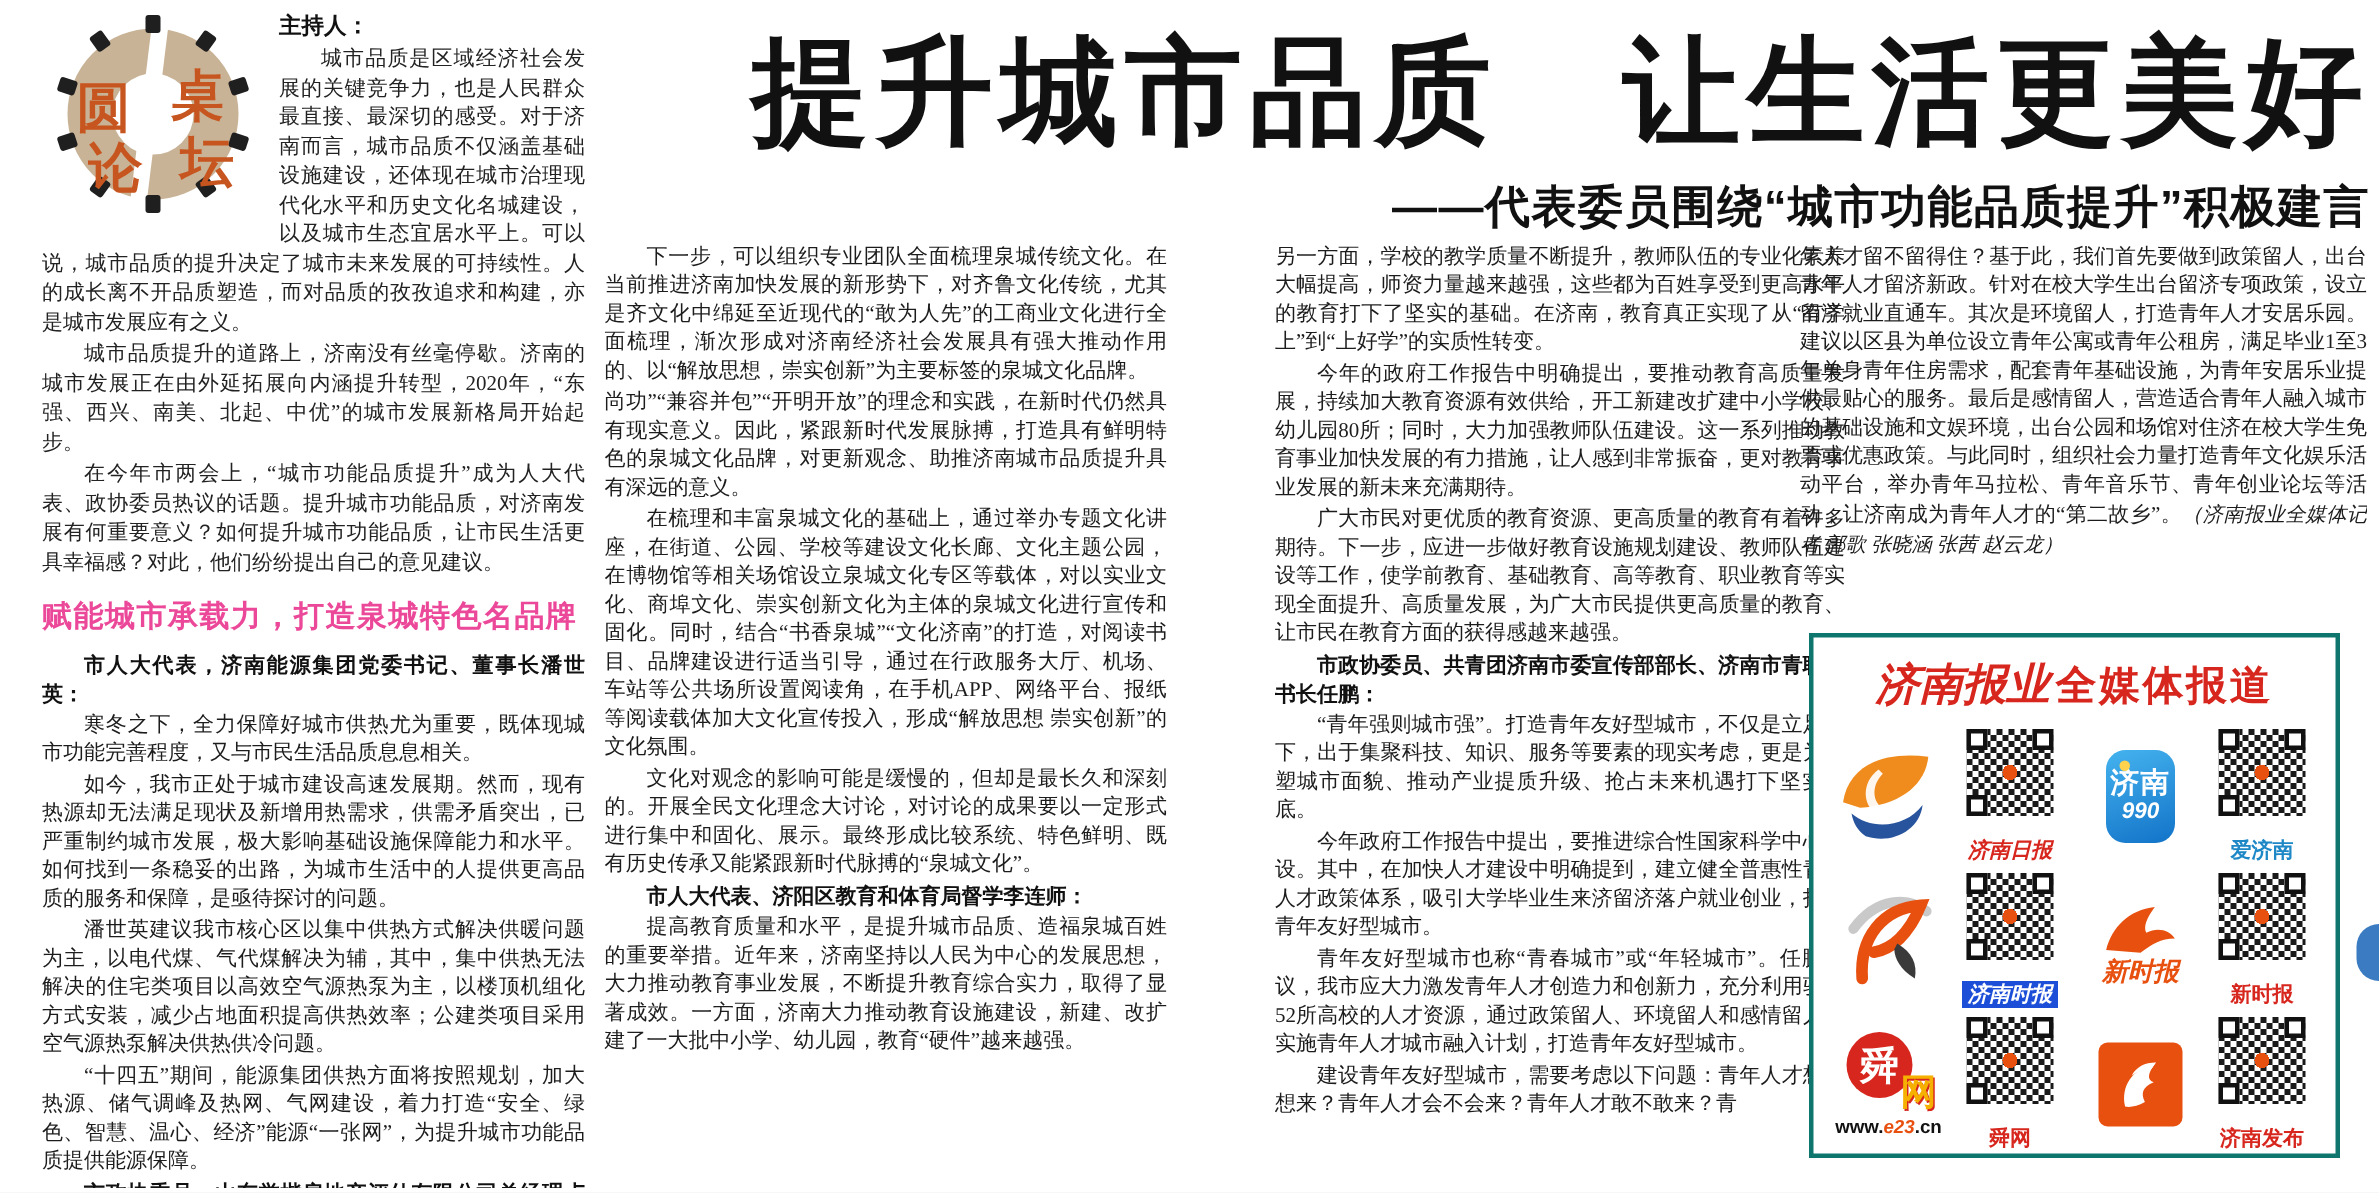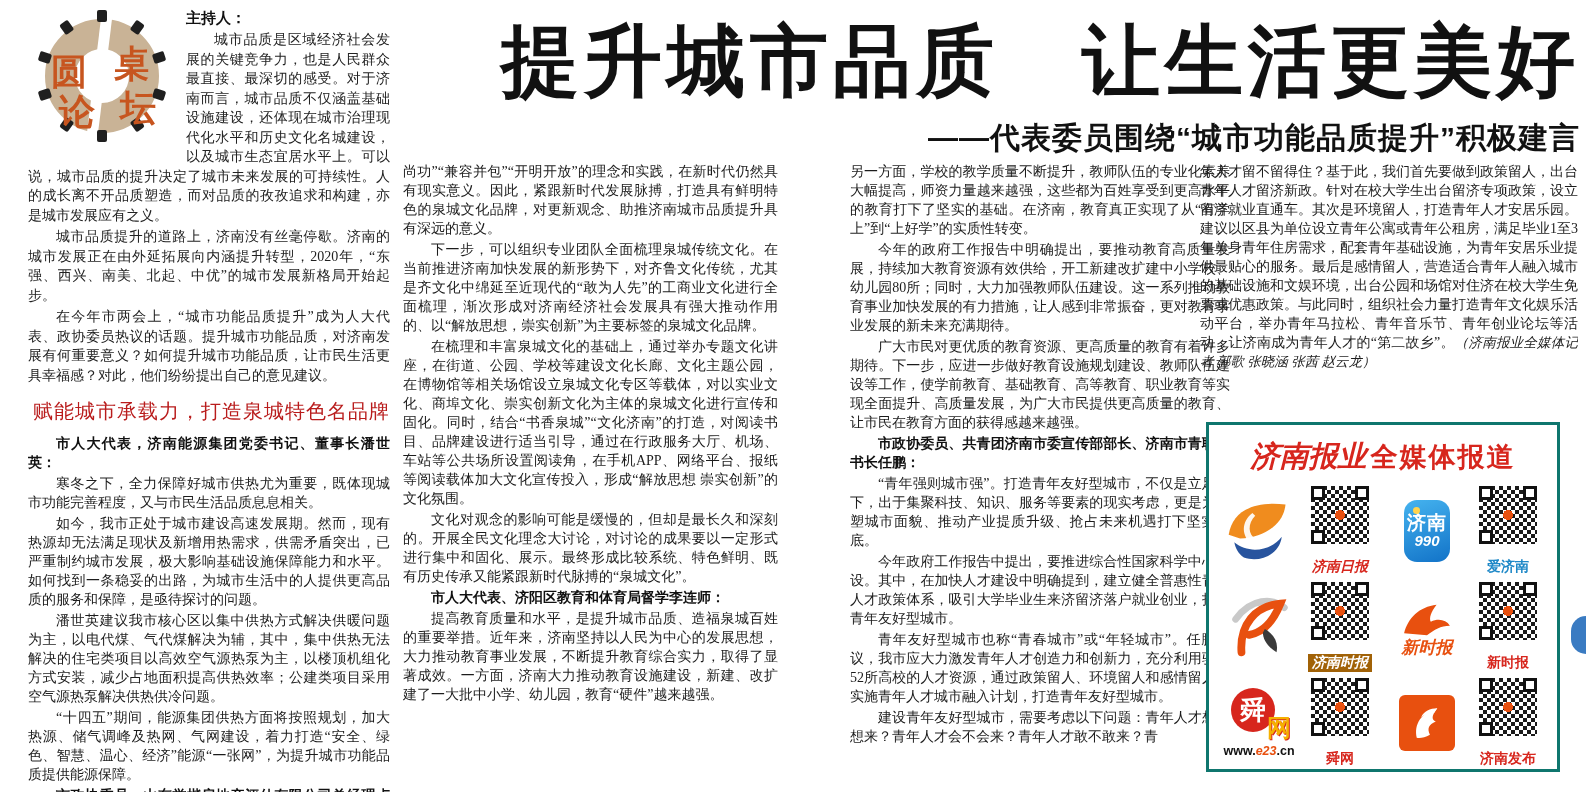--- a/index.html
+++ b/index.html
@@ -11,23 +11,23 @@
   #headline-area{left:415px;top:2px;width:1165px;height:158px;text-align:right;}
   #colB{left:403px;top:162px;width:375px;height:631px;overflow:hidden;}
   #colC{left:850px;top:162px;width:380px;height:631px;overflow:hidden;}
   #colD{left:1200px;top:162px;width:378px;height:258px;overflow:hidden;}
   .bodytext{font-size:14px;line-height:19px;text-align:justify;}
   
   .blk{margin:0 0 2px 0;}
   .blk.p{text-indent:2em;}
   .blk.cont{text-indent:0;}
   .blk.speaker{font-family:"Liberation Sans","DejaVu Sans",sans-serif;font-weight:bold;text-indent:2em;color:#111;}
-  .blk.heading{font-family:"Liberation Sans","DejaVu Sans",sans-serif;font-weight:normal;
-               font-size:21px;line-height:26px;text-align:right;text-indent:0;
-               margin:15px 0 12px 0;letter-spacing:1px;color:#b91c1c;}
+  .blk.heading{font-family:"Liberation Sans","DejaVu Sans",sans-serif;font-weight:bold;
+               font-size:21px;line-height:26px;text-align:left;text-indent:0;
+               margin:15px 0 12px 0;letter-spacing:1px;color:#ec4899;}
   #col1 .blk.heading{font-size:20px;margin:13px 0 10px 0;}
   .byline{font-style:italic;font-size:13.5px;}
   
   #roundtable-logo{float:left;width:148px;height:140px;margin:2px 10px 4px 0;}
   .intro{font-size:14px;line-height:19.5px;text-align:justify;color:#222;}
   .host{font-family:"Liberation Sans","DejaVu Sans",sans-serif;font-weight:bold;font-size:15px;
         margin:2px 0 3px 0;color:#111;}
   
   #main-headline{font-size:78px;font-weight:bold;letter-spacing:5px;line-height:104px;
                  margin-top:8px;color:#111;font-family:"Liberation Serif","DejaVu Serif",serif;}
@@ -48,21 +48,21 @@
   .qr{position:relative;width:58px;height:58px;
       background:radial-gradient(circle at 50% 50%, #e8500f 0 5px, rgba(0,0,0,0) 5px),
                  repeating-conic-gradient(#1a1a1a 0% 25%, #fff 0% 50%);
       background-size:100% 100%,8px 8px;}
   .qr::before,.qr::after,.qr i{content:"";position:absolute;width:14px;height:14px;background:#fff;
       border:3px solid #111;box-sizing:border-box;display:block;}
   .qr::before{top:0;left:0;} .qr::after{top:0;right:0;} .qr i{bottom:0;left:0;}
   .cap{margin-top:2px;font-size:14px;font-weight:bold;white-space:nowrap;}
   .cap-red{color:#d7261d;}
   .cap-script{font-family:"Liberation Serif","DejaVu Serif",serif;font-style:italic;color:#d7261d;}
-  .cap-bar{background:#a16207;color:#fff;padding:0 4px;font-style:italic;}
+  .cap-bar{background:#1d4ed8;color:#fff;padding:0 4px;font-style:italic;}
   .cap-blue{color:#1e88c7;}
   
   .app-icon{position:relative;width:46px;height:62px;border-radius:13px;
             background:linear-gradient(160deg,#45b3ef,#1273c8);
             display:flex;flex-direction:column;align-items:center;justify-content:center;
             font-family:"Liberation Sans","DejaVu Sans",sans-serif;color:#fff;font-weight:bold;}
   .app-icon::before{content:"";position:absolute;top:7px;left:9px;width:7px;height:7px;border-radius:50%;background:#ffd34d;}
   .app-line1{font-size:19px;line-height:20px;letter-spacing:1px;}
   .app-line2{font-size:15px;line-height:16px;font-style:italic;}
   .shun-seal{position:relative;width:64px;height:56px;}
@@ -120,22 +120,22 @@
         <div class="blk speaker">市政协委员、山东誉楷房地产评估有限公司总经理卢萌：</div>
       </div>
   </div>
 
   <div id="headline-area" class="abs">
     <div id="main-headline">提升城市品质　让生活更美好</div>
     <div id="sub-headline">——代表委员围绕“城市功能品质提升”积极建言</div>
   </div>
 
   <div id="colB" class="abs bodytext">
+      <div class="blk p">下一步，可以组织专业团队全面梳理泉城传统文化。在当前推进济南加快发展的新形势下，对齐鲁文化传统，尤其是齐文化中绵延至近现代的“敢为人先”的工商业文化进行全面梳理，渐次形成对济南经济社会发展具有强大推动作用的、以“解放思想，崇实创新”为主要标签的泉城文化品牌。</div>
       <div class="blk cont">尚功”“兼容并包”“开明开放”的理念和实践，在新时代仍然具有现实意义。因此，紧跟新时代发展脉搏，打造具有鲜明特色的泉城文化品牌，对更新观念、助推济南城市品质提升具有深远的意义。</div>
-      <div class="blk p">下一步，可以组织专业团队全面梳理泉城传统文化。在当前推进济南加快发展的新形势下，对齐鲁文化传统，尤其是齐文化中绵延至近现代的“敢为人先”的工商业文化进行全面梳理，渐次形成对济南经济社会发展具有强大推动作用的、以“解放思想，崇实创新”为主要标签的泉城文化品牌。</div>
       <div class="blk p">在梳理和丰富泉城文化的基础上，通过举办专题文化讲座，在街道、公园、学校等建设文化长廊、文化主题公园，在博物馆等相关场馆设立泉城文化专区等载体，对以实业文化、商埠文化、崇实创新文化为主体的泉城文化进行宣传和固化。同时，结合“书香泉城”“文化济南”的打造，对阅读书目、品牌建设进行适当引导，通过在行政服务大厅、机场、车站等公共场所设置阅读角，在手机APP、网络平台、报纸等阅读载体加大文化宣传投入，形成“解放思想 崇实创新”的文化氛围。</div>
       <div class="blk p">文化对观念的影响可能是缓慢的，但却是最长久和深刻的。开展全民文化理念大讨论，对讨论的成果要以一定形式进行集中和固化、展示。最终形成比较系统、特色鲜明、既有历史传承又能紧跟新时代脉搏的“泉城文化”。</div>
       <div class="blk speaker">市人大代表、济阳区教育和体育局督学李连师：</div>
       <div class="blk p">提高教育质量和水平，是提升城市品质、造福泉城百姓的重要举措。近年来，济南坚持以人民为中心的发展思想，大力推动教育事业发展，不断提升教育综合实力，取得了显著成效。一方面，济南大力推动教育设施建设，新建、改扩建了一大批中小学、幼儿园，教育“硬件”越来越强。</div>
     </div>
   <div id="colC" class="abs bodytext">
       <div class="blk cont">另一方面，学校的教学质量不断提升，教师队伍的专业化素养大幅提高，师资力量越来越强，这些都为百姓享受到更高水平的教育打下了坚实的基础。在济南，教育真正实现了从“有学上”到“上好学”的实质性转变。</div>
       <div class="blk p">今年的政府工作报告中明确提出，要推动教育高质量发展，持续加大教育资源有效供给，开工新建改扩建中小学校、幼儿园80所；同时，大力加强教师队伍建设。这一系列推动教育事业加快发展的有力措施，让人感到非常振奋，更对教育事业发展的新未来充满期待。</div>
       <div class="blk p">广大市民对更优质的教育资源、更高质量的教育有着许多期待。下一步，应进一步做好教育设施规划建设、教师队伍建设等工作，使学前教育、基础教育、高等教育、职业教育等实现全面提升、高质量发展，为广大市民提供更高质量的教育、让市民在教育方面的获得感越来越强。</div>
       <div class="blk speaker">市政协委员、共青团济南市委宣传部部长、济南市青联秘书长任鹏：</div>

